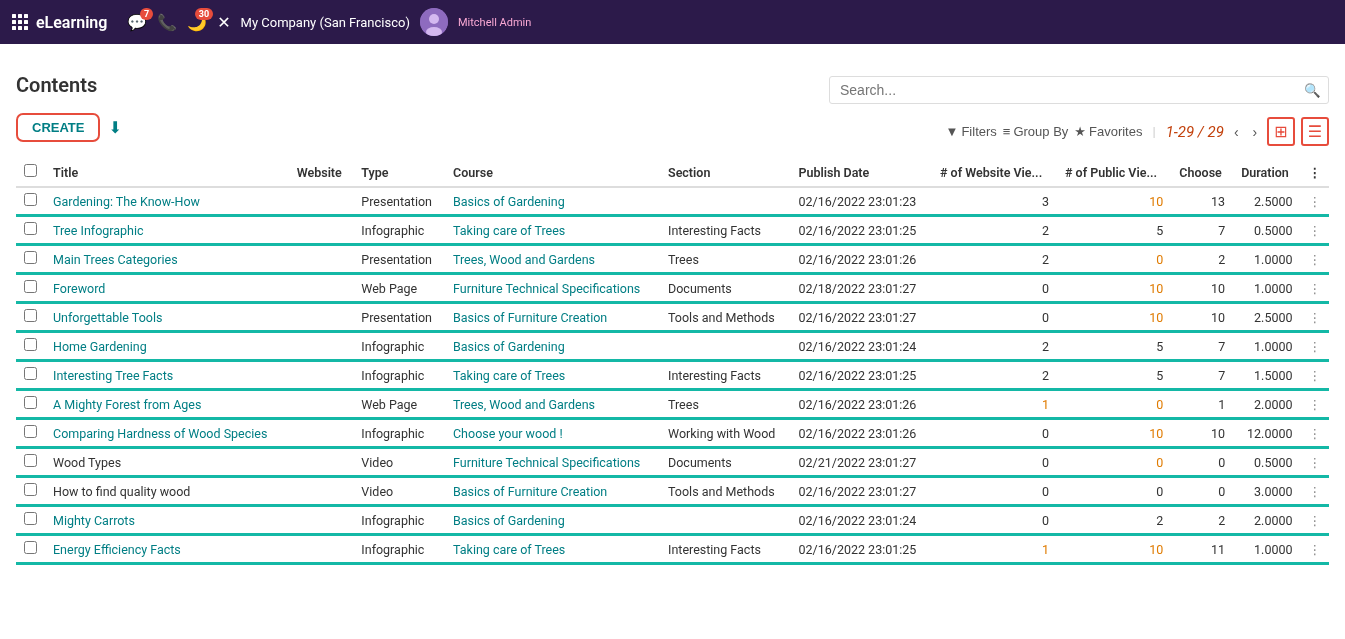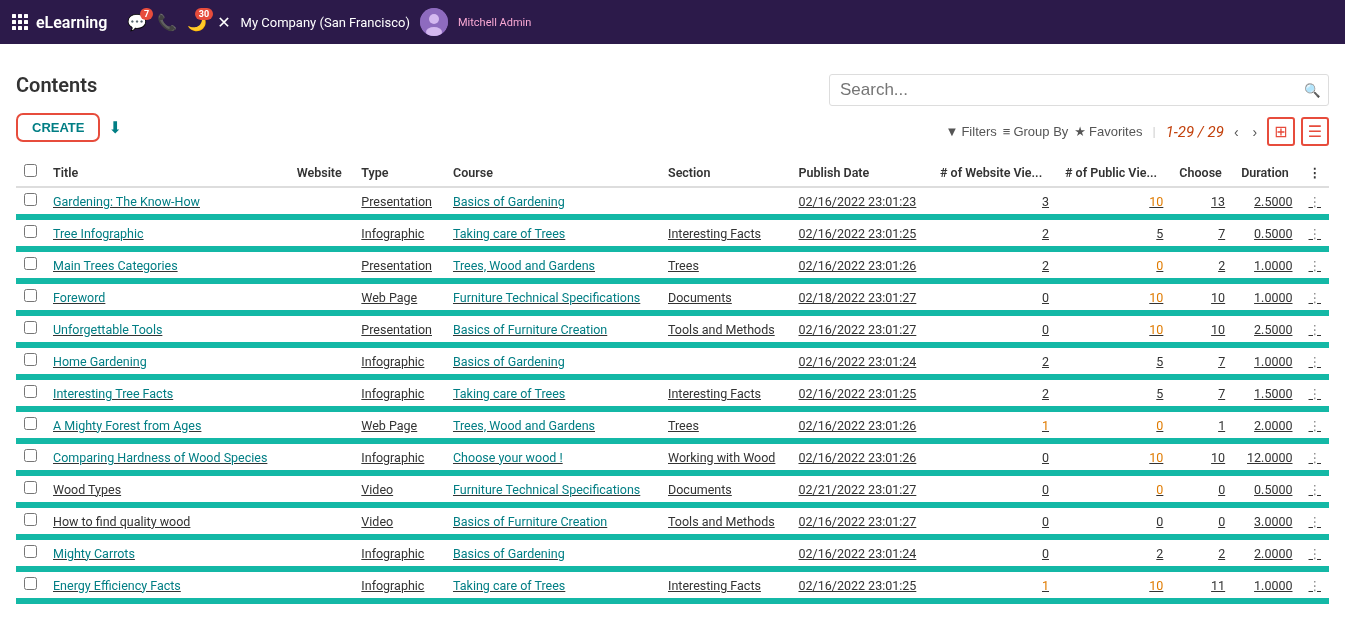--- a/index.html
+++ b/index.html
@@ -84,21 +84,21 @@
     }
     .search-box {
       flex: 1;
       position: relative;
     }
     .search-box input {
       width: 100%;
       padding: 5px 30px 5px 10px;
       border: 1px solid #ddd;
       border-radius: 3px;
-      font-size: 17px;
+      font-size: 14px;
       color: #a16207;
     }
     .search-icon-btn {
       position: absolute;
       right: 8px;
       top: 50%;
       transform: translateY(-50%);
       background: none;
       border: none;
       cursor: pointer;
@@ -152,22 +152,21 @@
       border-bottom: 2px solid #ddd;
     }
     .data-table th {
       text-align: left;
       padding: 6px 8px;
       font-weight: 600;
       color: #333;
       white-space: nowrap;
     }
     .data-table tbody tr {
-      border-bottom: 6px solid #14b8a6;
-      text-decoration: underline;
+      border-bottom: 3px solid #14b8a6;
     }
     .data-table td {
       padding: 5px 8px;
       vertical-align: middle;
     }
     .cb-cell { width: 24px; }
     .link-blue { color: #017e84; text-decoration: none; cursor: pointer; }
     .link-orange { color: #e07b00; text-decoration: none; cursor: pointer; }
     .num-cell { text-align: right; }
     .col-more { width: 16px; text-align: center; }

